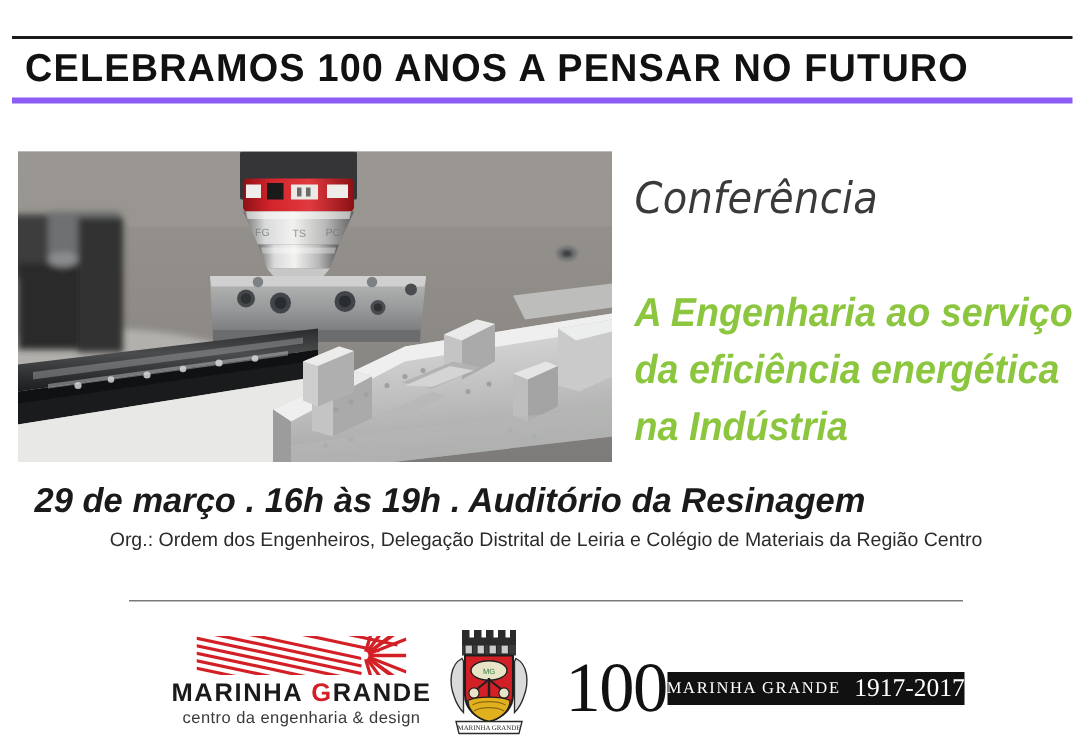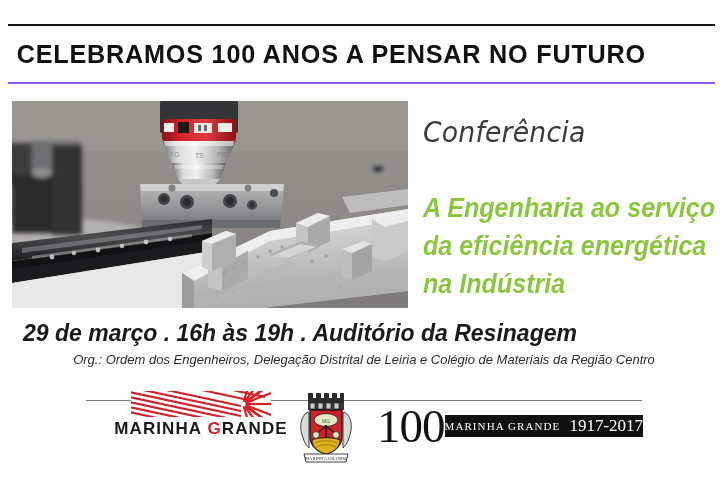--- a/index.html
+++ b/index.html
@@ -14,23 +14,23 @@
     overflow: hidden;
     position: relative;
   }
 
   
   .banner {
     position: absolute;
     left: 8px;
     top: 24px;
     width: 707px;
-    height: 60px;
+    height: 45px;
     border-top: 2px solid #1a1a1a;
-    border-bottom: 2px solid #8b5cf6;
+    border-bottom: 4px solid #8b5cf6;
     box-sizing: border-box;
     display: flex;
     align-items: center;
   }
   .banner-text {
     font-family: "Liberation Sans Narrow", "Liberation Sans", sans-serif;
     font-weight: bold;
     font-size: 26px;
     letter-spacing: 0.8px;
     color: #111111;
@@ -98,45 +98,44 @@
     letter-spacing: 0px;
     white-space: nowrap;
   }
   .orgline {
     position: absolute;
     left: 0;
     top: 352px;
     width: 728px;
     text-align: center;
     font-family: "Liberation Sans Narrow", "Liberation Sans", sans-serif;
-    font-style: italic;
     font-size: 13px;
     color: #2b2b2b;
     white-space: nowrap;
   }
 
   
   .divider {
     position: absolute;
     left: 86px;
     top: 400px;
     width: 556px;
     height: 1px;
     background: #7a7a7a;
   }
 
   
   .logos {
     position: absolute;
     left: 0;
-    top: 391px;
+    top: 412px;
     width: 728px;
     height: 80px;
     display: flex;
-    align-items: flex-start;
+    align-items: flex-end;
     justify-content: center;
     gap: 0px;
   }
 
   .logo-mg {
     width: 152px;
     height: 68px;
     display: flex;
     flex-direction: column;
     align-items: center;
@@ -469,20 +468,21 @@
             <line x1="112" y1="13" x2="118" y2="-7"></line>
             <line x1="112" y1="13" x2="118" y2="33"></line>
             <line x1="112" y1="13" x2="132" y2="-2"></line>
             <line x1="112" y1="13" x2="132" y2="28"></line>
           </g>
           <circle cx="112" cy="13" r="2.6" fill="#ffffff"></circle>
         </g>
       </svg>
     </div>
     <div class="mg-word"><span>MARINHA </span><span class="gr">G</span><span>RANDE</span></div>
+    <div class="mg-sub">centro da engenharia &amp; design</div>
   </div>
 
   <div class="logo-arms">
     <svg width="60" height="72" viewBox="0 0 60 72">
 
       <g fill="#2b2b2b">
         <rect x="12" y="6" width="36" height="5"></rect>
         <rect x="12" y="11" width="36" height="7" fill="#3a3a3a"></rect>
         <rect x="12" y="1" width="5" height="6"></rect>
         <rect x="20" y="1" width="5" height="6"></rect>

